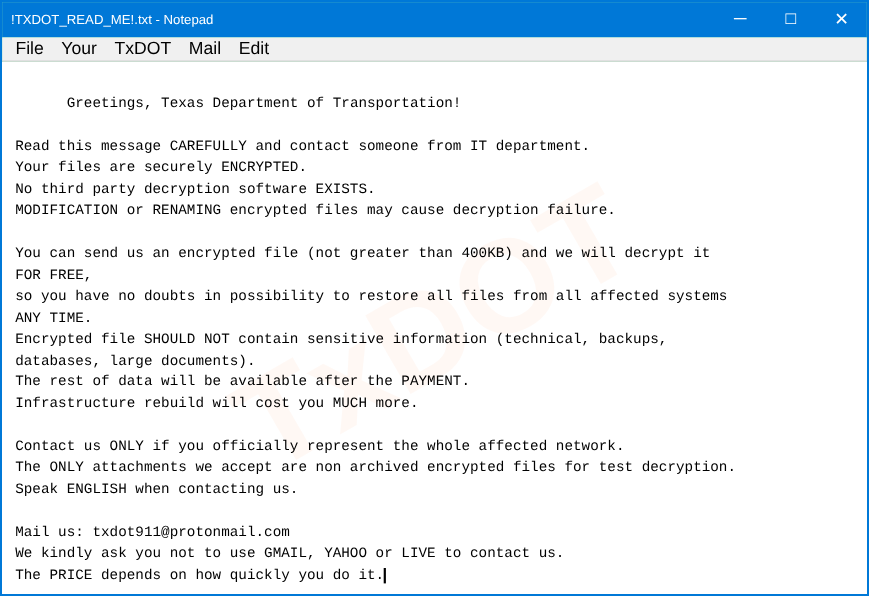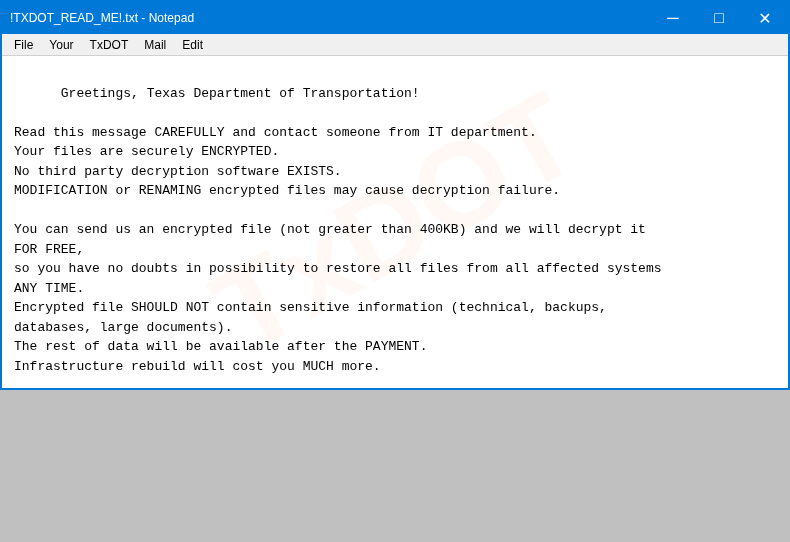--- a/index.html
+++ b/index.html
@@ -11,21 +11,21 @@
     body {
       width: 790px;
       height: 542px;
       background: #c0c0c0;
       font-family: 'Courier New', Courier, monospace;
       overflow: hidden;
     }
 
     .window {
       width: 790px;
-      height: 390px;
+      height: 542px;
       border: 2px solid #0078d7;
       display: flex;
       flex-direction: column;
       background: #86efac;
     }
 
     .title-bar {
       background: #0078d7;
       height: 32px;
       display: flex;
@@ -67,21 +67,21 @@
       display: flex;
       align-items: center;
       padding: 0 4px;
       border-bottom: 1px solid #d0d0d0;
       flex-shrink: 0;
     }
 
     .menu-item {
       padding: 2px 8px;
       font-family: 'Segoe UI', Arial, sans-serif;
-      font-size: 12px;
+      font-size: 16px;
       cursor: pointer;
       color: #000000;
     }
 
     .content-area {
       flex: 1;
       overflow-y: scroll;
       overflow-x: hidden;
       padding: 8px 12px;
       background: #ffffff;

